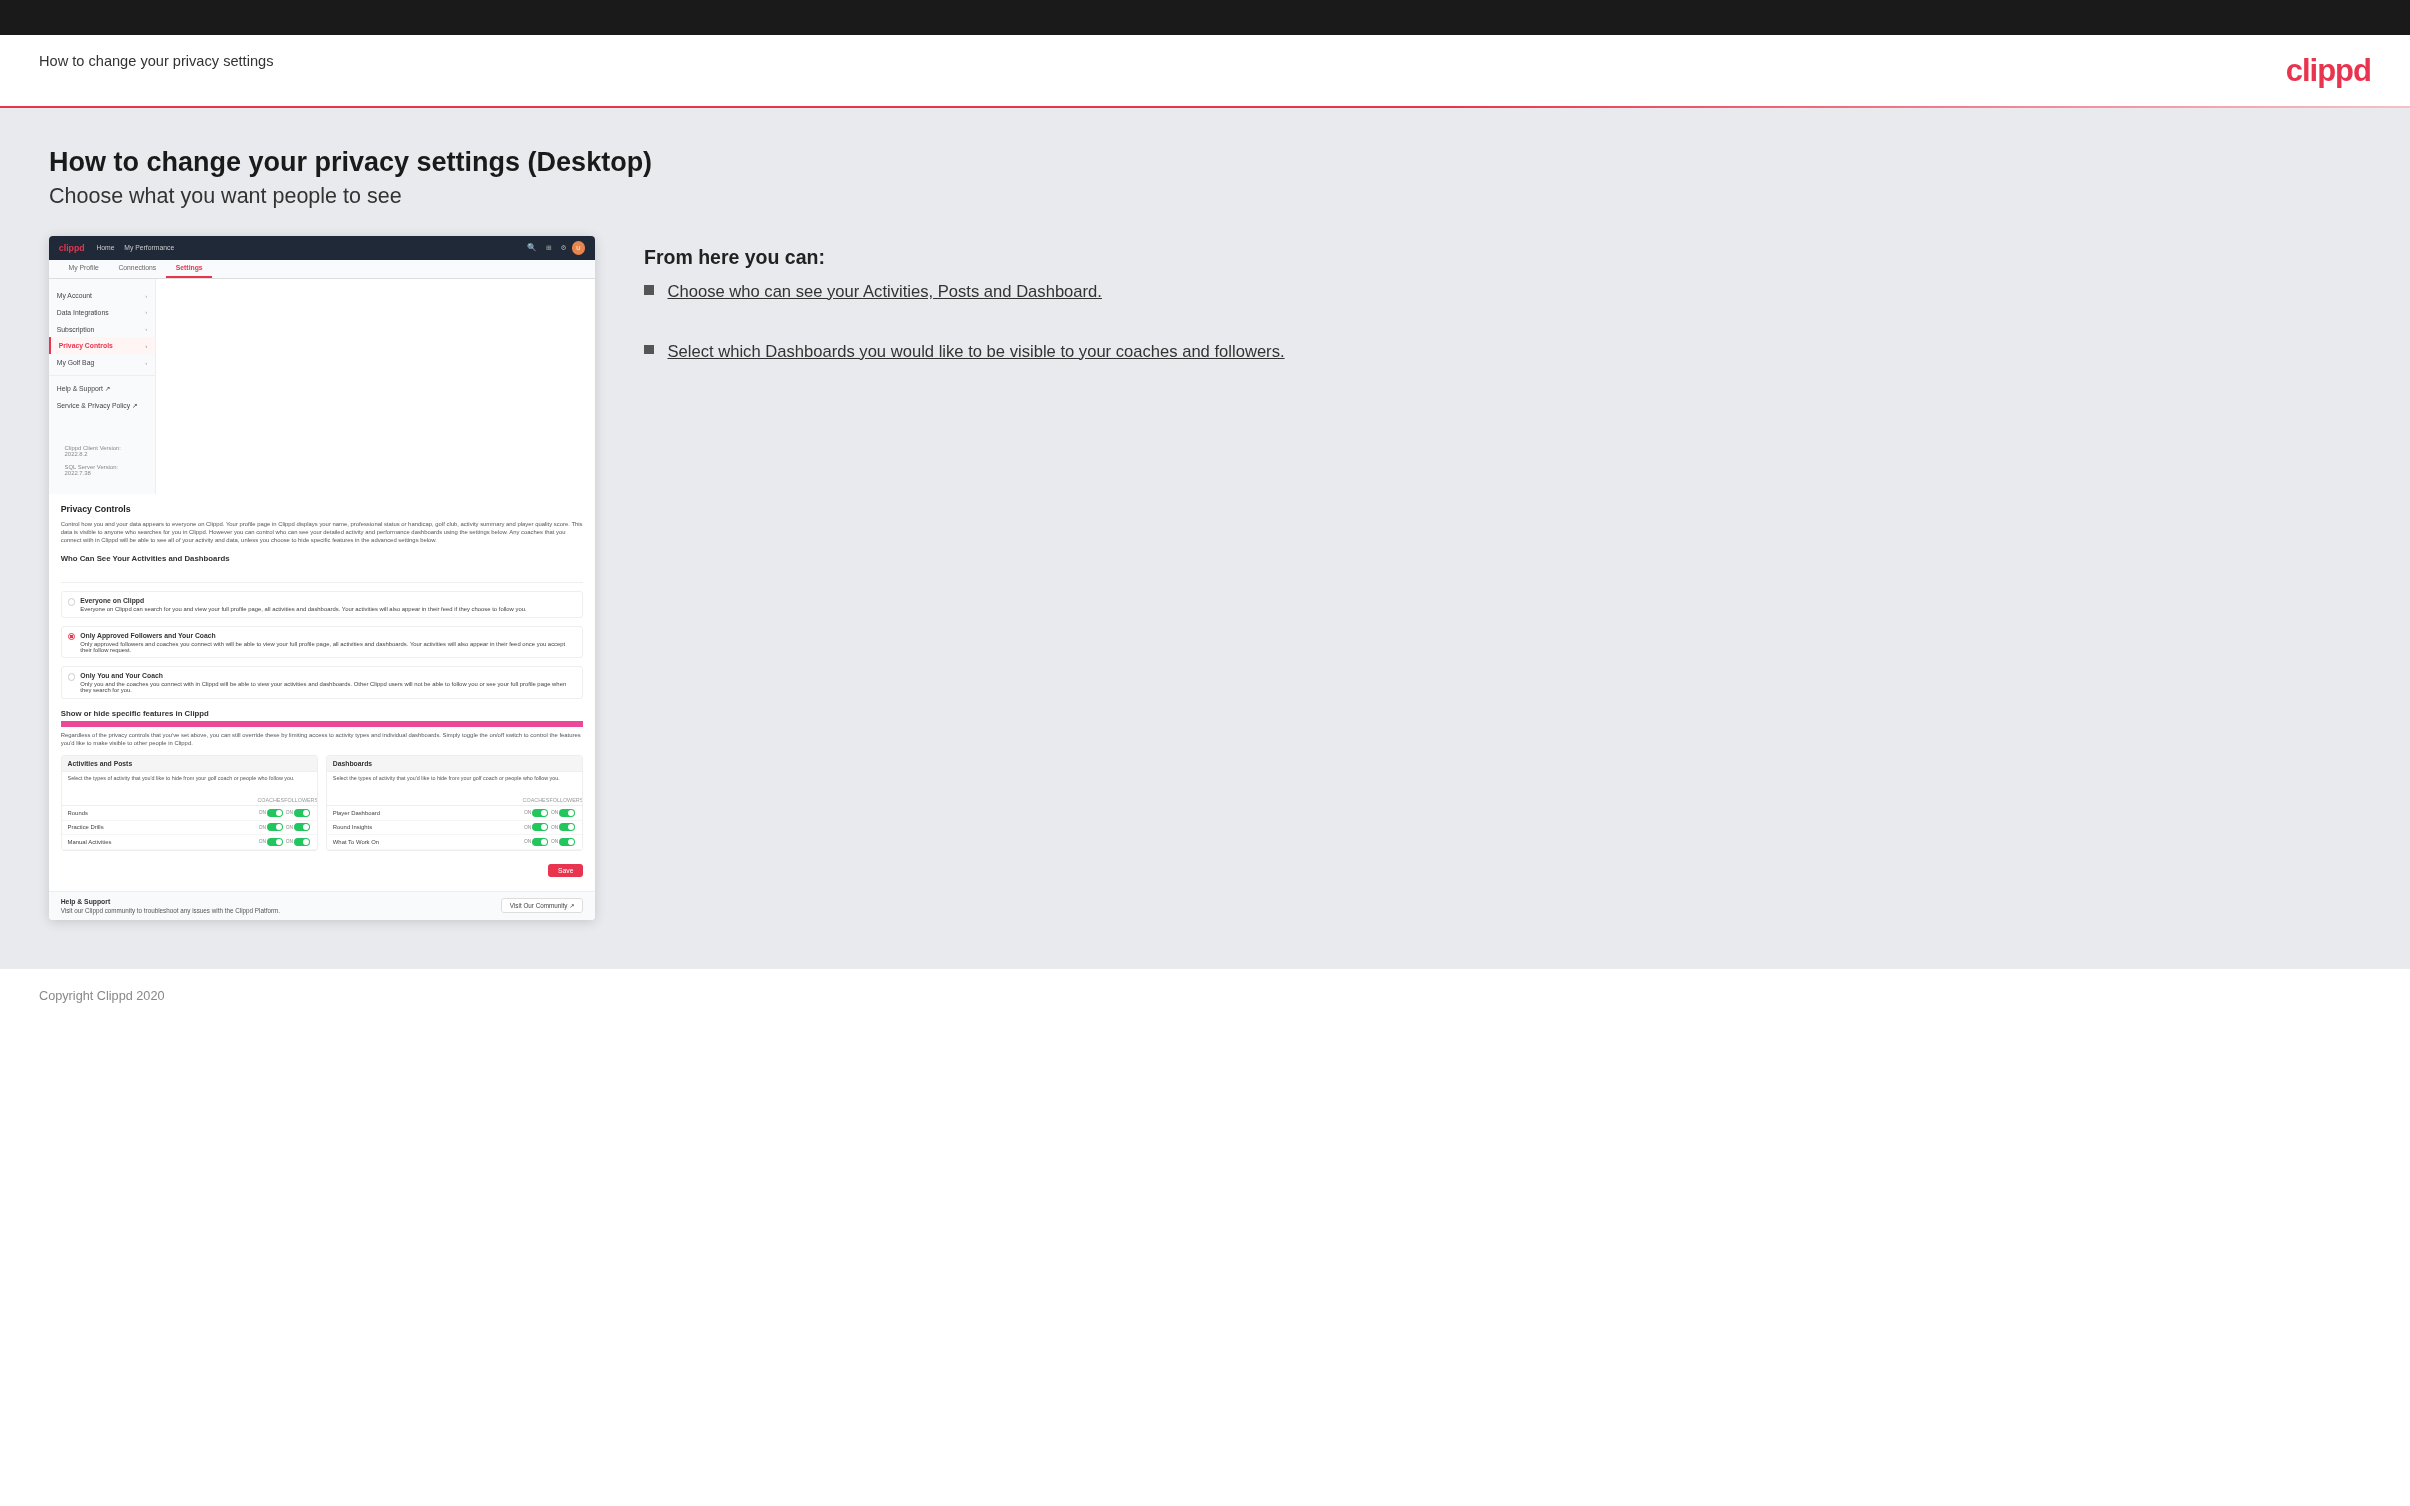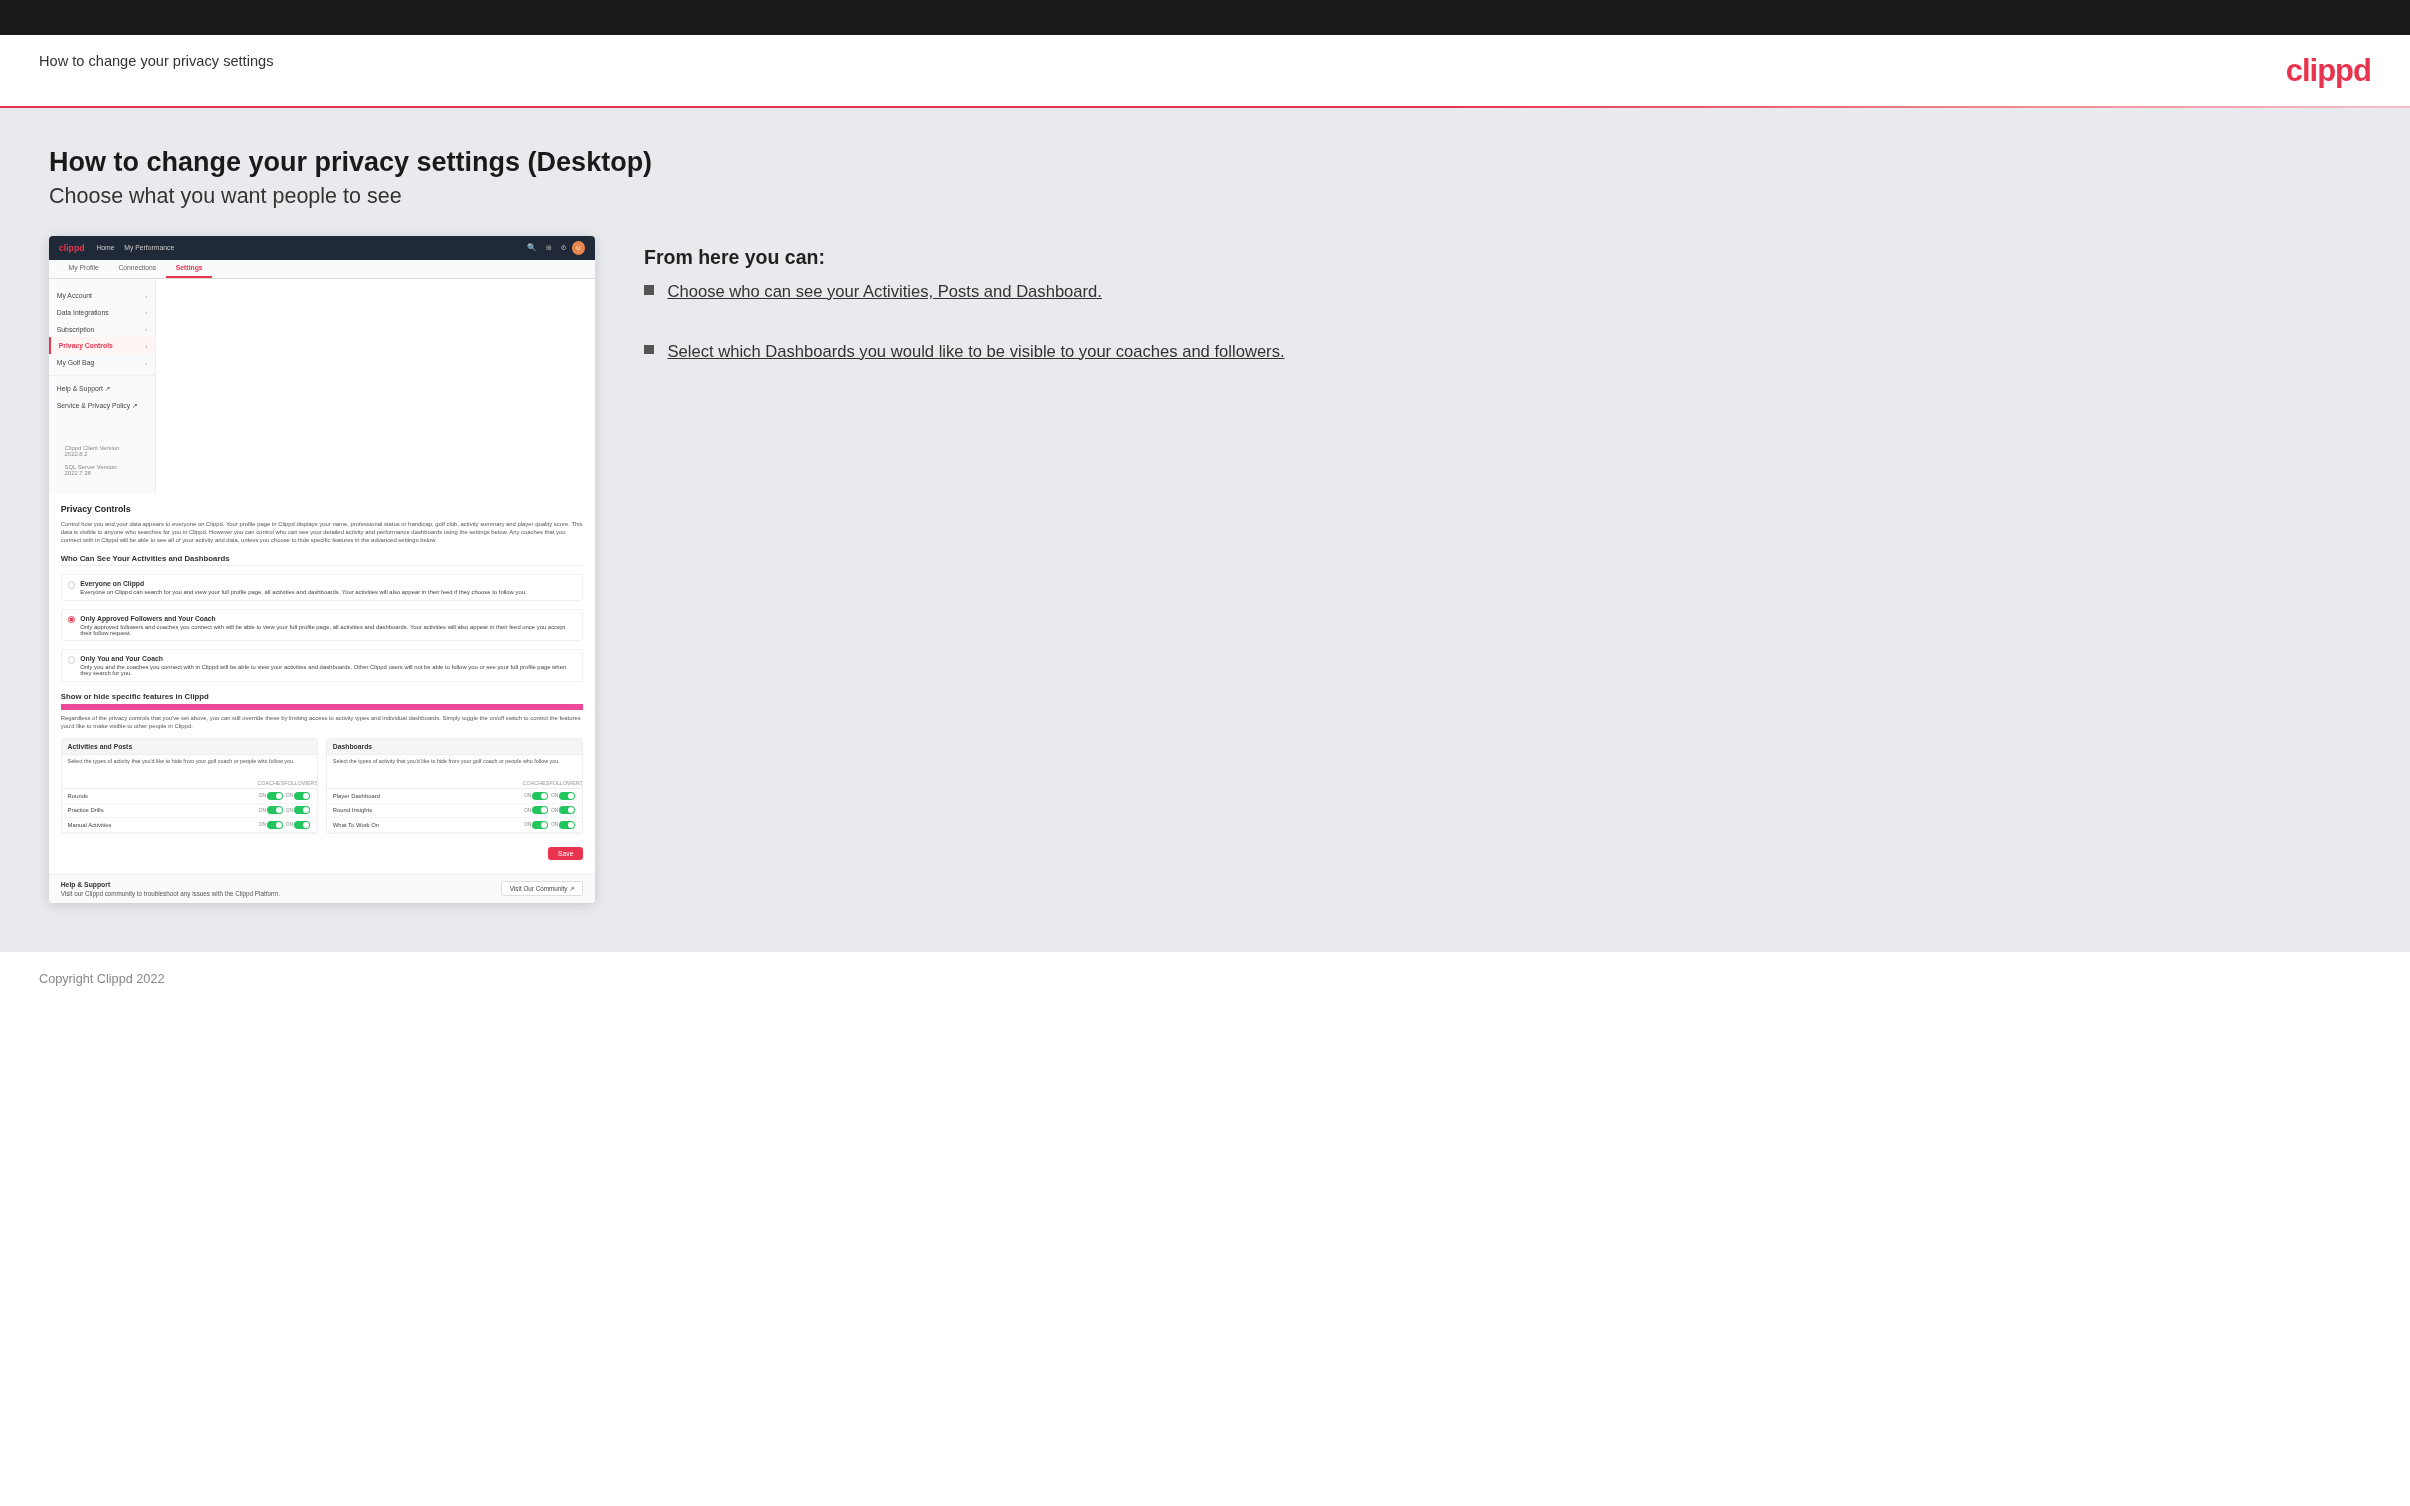--- a/index.html
+++ b/index.html
@@ -205,21 +205,21 @@
       color: #555;
       line-height: 1.4;
       margin-bottom: 9.8px;
     }
 
     .mock-who-title {
       font-size: 7.8px;
       font-weight: 600;
       color: #333;
       margin-bottom: 7.8px;
-      padding-bottom: 2px;
+      padding-bottom: 19px;
       border-bottom: 1px solid #eee;
     }
 
     .mock-radio-group {
       margin-bottom: 7.8px;
     }
     .mock-radio-item {
       display: flex;
       align-items: flex-start;
       gap: 4.9px;
@@ -639,15 +639,15 @@
         <li class="bullet-item">
           <div class="bullet-square"></div>
           <span class="bullet-text">Select which Dashboards you would like to be visible to your coaches and followers.</span>
         </li>
       </ul>
     </div>
   </div>
 </div>
 
 <div class="footer">
-  <span class="footer-text">Copyright Clippd 2022</span>
+  <span class="footer-text">Copyright Clippd 2020</span>
 </div>
 
 
 </body></html>

